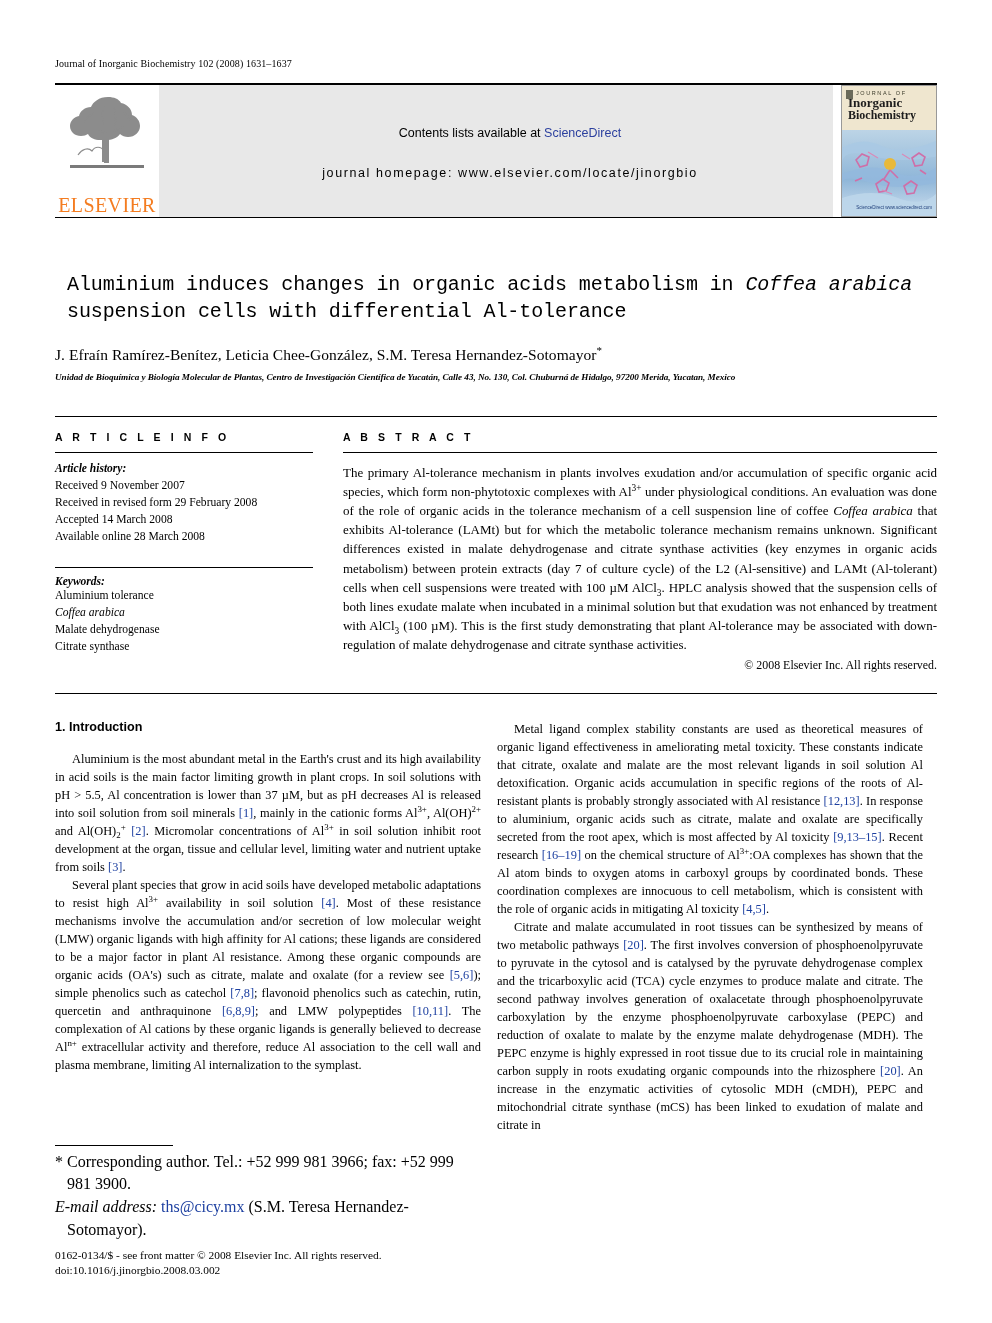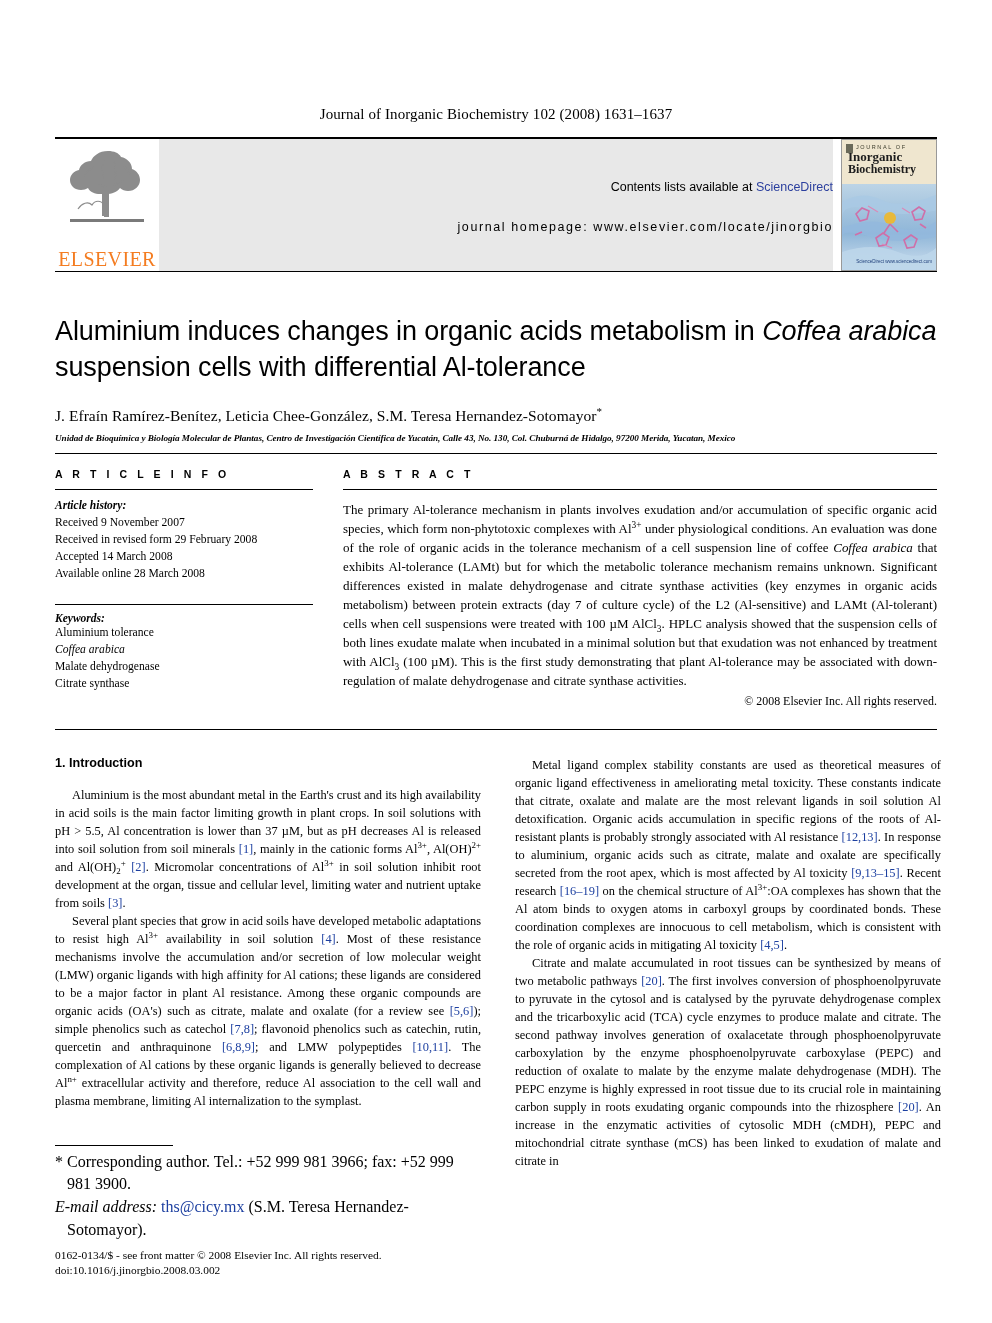--- a/index.html
+++ b/index.html
@@ -18,23 +18,23 @@
   .page {
     width: 992px;
     height: 1323px;
     position: relative;
     box-sizing: border-box;
     padding: 0 55px;
   }
 
   
   .running-head {
-    text-align: center;
-    font-size: 15px;
-    padding-top: 106px;
+    text-align: left;
+    font-size: 10px;
+    padding-top: 58px;
     letter-spacing: 0.1px;
   }
 
   
   .masthead {
     margin-top: 14px;
     border-top: 2px solid #000;
     height: 132px;
     display: flex;
     align-items: stretch;
@@ -56,21 +56,21 @@
     font-size: 20px;
     letter-spacing: 0.4px;
     line-height: 1;
     margin-top: 1px;
   }
   .banner {
     flex: 1 1 auto;
     background: #e8e8e8;
     display: flex;
     flex-direction: column;
-    align-items: flex-end;
+    align-items: center;
     justify-content: center;
     position: relative;
     padding-left: 28px;
   }
   .banner-contents {
     font-family: "Liberation Sans", sans-serif;
     font-size: 12.5px;
     margin-top: 4px;
   }
   .banner-contents .sd {
@@ -132,46 +132,46 @@
     line-height: 1.25;
   }
 
   
   .title-rule-top {
     border-top: 1px solid #000;
     margin-top: 0px;
   }
   .title-block { padding-top: 42px; }
   h1.article-title {
-    font-family: Liberation Sans, sans-serif;
+    font-family: Liberation Mono, monospace;
     font-weight: normal;
-    font-size: 27px;
+    font-size: 20px;
     line-height: 1.33;
-    margin: 0;
+    margin: 12px;
     letter-spacing: -0.1px;
   }
   h1.article-title .it { font-style: italic; }
   .authors {
     font-size: 15.5px;
     margin-top: 19px;
     letter-spacing: 0.05px;
   }
   .authors .star { font-size: 11px; vertical-align: super; }
   .affiliation {
     font-size: 9.2px;
     font-style: italic;
     font-weight: bold;
     margin-top: 8px;
     letter-spacing: -0.05px;
   }
 
   
   .info-abstract {
     display: flex;
-    margin-top: 10px;
+    margin-top: 34px;
     border-top: 1px solid #000;
     padding-top: 0;
   }
   .col-info {
     width: 258px;
     flex: 0 0 258px;
     padding-top: 14px;
   }
   .col-abstract {
     flex: 1 1 auto;
@@ -218,21 +218,21 @@
   }
 
   
   .body-rule {
     border-top: 1px solid #000;
     margin-top: 20px;
   }
   .body-cols {
     display: flex;
     margin-top: 26px;
-    column-gap: 34px;
+    column-gap: 16px;
   }
   .bcol {
     width: 426px;
     flex: 0 0 426px;
   }
   h2.sec-head {
     font-family: "Liberation Sans", sans-serif;
     font-size: 12.6px;
     font-weight: bold;
     margin: 0 0 16px 0;

